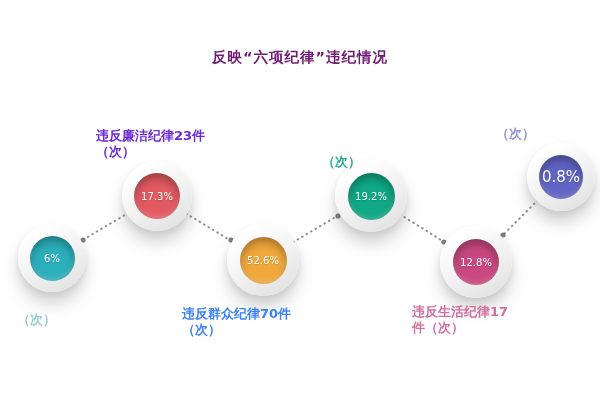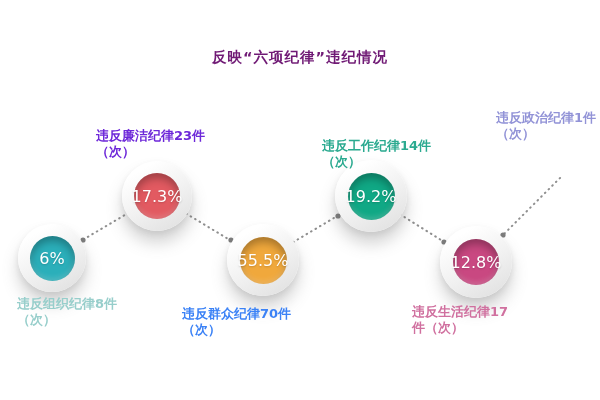--- a/index.html
+++ b/index.html
@@ -39,21 +39,21 @@
   }
   .core {
     border-radius: 50%;
     display: flex;
     align-items: center;
     justify-content: center;
     box-shadow: inset 0 5px 8px rgba(0,0,0,0.30), inset 0 -3px 5px rgba(255,255,255,0.18);
   }
   .pct {
     color: #ffffff;
-    font-size: 16px;
+    font-size: 10px;
     white-space: nowrap;
     text-shadow: 0 1px 2px rgba(0,0,0,0.18);
   }
   .label {
     position: absolute;
     z-index: 3;
     font-size: 13px;
     font-weight: bold;
     line-height: 1.25;
     white-space: nowrap;
@@ -74,62 +74,67 @@
     <circle cx="444" cy="242" r="2.6" fill="#7d7d7d"></circle>
     <circle cx="503" cy="235" r="2.6" fill="#7d7d7d"></circle>
   </svg>
 
   <div class="node" style="left:18px; top:224px; width:68px; height:68px;">
     <div class="core" style="width: 45px; height: 45px; background-color: rgb(43, 175, 186);">
       <span class="pct">6%</span>
     </div>
   </div>
   <div class="label" style="left: 17px; top: 296px; color: rgb(151, 206, 203);">
-    <span>违反组织纪律8件</span><br>
+    <br>
     <span>（次）</span>
   </div>
 
   <div class="node" style="left:122px; top:161px; width:70px; height:70px;">
     <div class="core" style="width: 46px; height: 46px; background-color: rgb(226, 90, 97);">
       <span class="pct">17.3%</span>
     </div>
   </div>
   <div class="label" style="left: 96px; top: 128px; color: #6d28d9;">
     <span>违反廉洁纪律23件</span><br>
     <span>（次）</span>
   </div>
 
   <div class="node" style="left:227px; top:224px; width:72px; height:72px;">
     <div class="core" style="width: 47px; height: 47px; background-color: rgb(240, 168, 60);">
-      <span class="pct">55.5%</span>
+      <span class="pct">52.6%</span>
     </div>
   </div>
   <div class="label" style="left: 182px; top: 306px; color: #3b82f6;">
     <span>违反群众纪律70件</span><br>
     <span>（次）</span>
   </div>
 
   <div class="node" style="left:335px; top:160px; width:72px; height:72px;">
     <div class="core" style="width: 47px; height: 47px; background-color: rgb(16, 168, 133);">
       <span class="pct">19.2%</span>
     </div>
   </div>
   <div class="label" style="left: 322px; top: 138px; color: rgb(43, 170, 144);">
-    <span>违反工作纪律14件</span><br>
+    <br>
     <span>（次）</span>
   </div>
 
   <div class="node" style="left:440px; top:226px; width:72px; height:72px;">
     <div class="core" style="width: 46px; height: 46px; background-color: rgb(201, 72, 129);">
       <span class="pct">12.8%</span>
     </div>
   </div>
   <div class="label" style="left: 412px; top: 304px; color: rgb(208, 112, 159);">
     <span>违反生活纪律17</span><br>
     <span>件（次）</span>
   </div>
 
+  <div class="node" style="left:527px; top:143px; width:68px; height:68px;">
+    <div class="core" style="width: 44px; height: 44px; background-color: rgb(97, 100, 197);">
+      <span class="pct" style="font-size:15px;">0.8%</span>
+    </div>
+  </div>
   <div class="label" style="left: 496px; top: 110px; color: rgb(146, 147, 215);">
-    <span>违反政治纪律1件</span><br>
+    <br>
     <span>（次）</span>
   </div>
 
 </div>
 
 </body></html>

